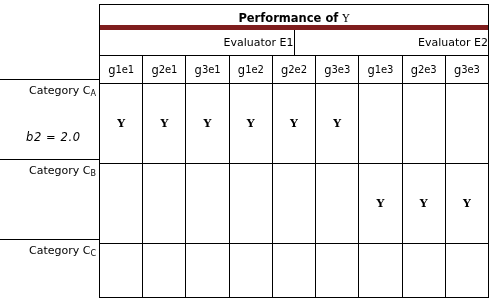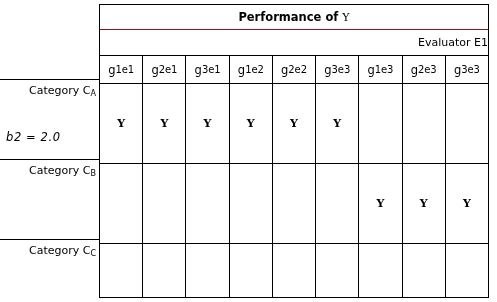--- a/index.html
+++ b/index.html
@@ -78,22 +78,22 @@
     position: absolute;
     left: 0;
     width: 100%;
     box-sizing: border-box;
     display: flex;
   }
 
   .title-row {
     top: 0;
     height: 25px;
-    border-bottom: 1px solid #7f1d1d;
-    align-items: center;
+    border-bottom: 5px solid #7f1d1d;
+    align-items: flex-end;
     justify-content: center;
   }
   .title-text {
     font-size: 11.5px;
     font-weight: bold;
     white-space: nowrap;
   }
   .title-text .plain {
     font-weight: normal;
     font-family: "DejaVu Serif", serif;
@@ -165,21 +165,21 @@
 <body>
 
 <div id="root">
 
   <div class="left-pane">
 
     <div class="cat-label" style="top:84px;">
       <span>Category C</span><span class="sub">A</span>
     </div>
 
-    <div class="b-label" style="top:131px;">
+    <div class="b-label" style="top:131px;margin-left:20px;">
       <span>b2 = 2.0</span>
     </div>
 
     <div class="cat-label" style="top:164px;">
       <span>Category C</span><span class="sub">B</span>
     </div>
 
 
     <div class="cat-label" style="top:244px;">
       <span>Category C</span><span class="sub">C</span>
@@ -196,20 +196,23 @@
       <div class="title-text">
         <span>Performance of</span>
         <span class="plain">Y</span>
       </div>
     </div>
 
     <div class="row eval-row">
       <div class="eval-cell">
           <span>Evaluator E1</span>
         </div>
+      <div class="eval-cell">
+          <span>Evaluator E2</span>
+        </div>
     </div>
 
     <div class="row g-row">
       <div class="g-cell">
           <span>g</span>
           <span class="sub">1e1</span>
         </div>
       <div class="g-cell">
           <span>g</span>
           <span class="sub">2e1</span>

